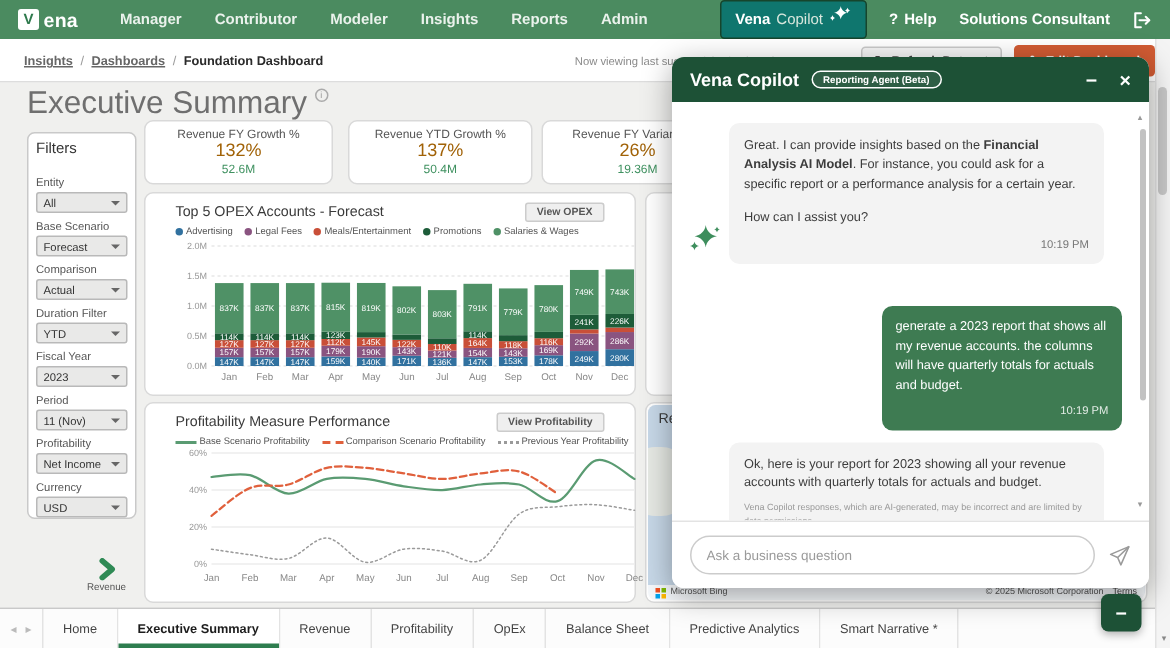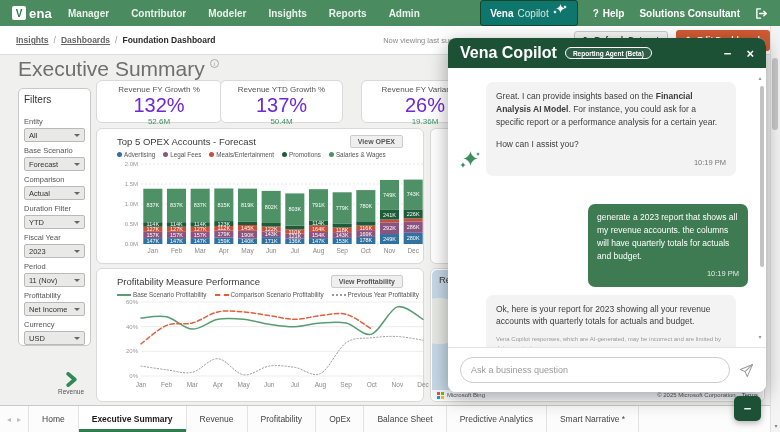--- a/index.html
+++ b/index.html
@@ -3,21 +3,21 @@
 <meta charset="utf-8">
 <style>
   *{margin:0;padding:0;box-sizing:border-box}
   html,body{width:780px;height:432px;overflow:hidden}
   body{position:relative;font-family:"Liberation Sans",sans-serif;background:#f0f0ee;color:#333}
   
   .topnav{position:absolute;left:0;top:0;width:780px;height:26px;background:#4b8b60;display:flex;align-items:center;padding:0 12px;z-index:6}
   .brand{display:flex;align-items:center;gap:3px}
   .brand-mark{width:14px;height:14px;background:#fff;border-radius:2px;display:flex;align-items:center;justify-content:center;color:#2f7a4d;font-weight:bold;font-size:10px}
   .brand-text{color:#fff;font-weight:bold;font-size:13px;letter-spacing:.2px}
-  .navitems{display:flex;gap:22px;margin-left:16px}
+  .navitems{display:flex;gap:22px;margin-left:28px}
   .nav-item{color:#eaf2ec;font-size:10px;font-weight:bold;cursor:pointer}
   .nav-right{margin-left:auto;display:flex;align-items:center;gap:15px;color:#fff;font-size:10px;font-weight:bold}
   .copilot-btn{display:flex;align-items:center;gap:4px;background:#0f766e;border:1px solid #16452c;border-radius:3px;padding:3px 9px;color:#fff;cursor:pointer}
   .cb-brand{font-weight:bold;font-size:10px}
   .cb-label{font-weight:normal;font-size:10px;color:#d8e7dd}
   .help{display:flex;align-items:center;gap:4px;cursor:pointer}
   .icon-btn{cursor:pointer;display:flex;align-items:center}
   
   .crumbbar{position:absolute;left:0;top:26px;width:780px;height:29px;background:#fff;border-bottom:1px solid #ddd;display:flex;align-items:center;padding:0 10px 0 16px;z-index:5}
   .crumbs{display:flex;align-items:center;gap:5px;font-size:8.5px;font-weight:bold;color:#666}
@@ -35,23 +35,23 @@
   .filters{position:absolute;left:18px;top:88px;width:73px;height:258px;background:#fff;border:1px solid #c9c9c9;border-radius:5px;padding:5px;z-index:2}
   .filters-title{font-size:10px;color:#333;margin-bottom:12px}
   .f-label{font-size:7.5px;color:#555;margin:4px 0 2px}
   .f-select{height:14px;background:#e9e9e8;border:1px solid #b9b9b9;border-radius:2px;display:flex;align-items:center;justify-content:space-between;padding:0 4px;font-size:7.5px;color:#333;cursor:pointer}
   .f-chev{width:0;height:0;border-left:3px solid transparent;border-right:3px solid transparent;border-top:3px solid #666}
   .side-shortcut{position:absolute;left:52px;top:372px;width:38px;text-align:center;z-index:2}
   .side-shortcut .lbl{font-size:6.5px;color:#555;margin-top:1px}
   
   .kpi{position:absolute;top:80px;height:43px;background:#fff;border:1px solid #d9d9d9;border-radius:6px;text-align:center;z-index:1}
   .kpi-t{font-size:8px;color:#555;margin-top:4px}
-  .kpi-v{font-size:20px;color:#6d28d9;line-height:1.15}
+  .kpi-v{font-size:12px;color:#a16207;line-height:1.15}
   .kpi-s{font-size:8px;color:#3f9160}
-  .k0{left:96px;width:126px}.k1{left:220px;width:123px}.k2{left:361px;width:128px}
+  .k0{left:96px;width:126px}.k1{left:232px;width:123px}.k2{left:361px;width:128px}
   
   .panel{position:absolute;background:#fff;border:1px solid #d9d9d9;border-radius:6px;padding:6px 20px;z-index:1}
   .opex-panel{left:96px;top:128px;width:328px;height:136px}
   .gro-panel{left:430px;top:128px;width:335px;height:136px}
   .profit-panel{left:96px;top:268px;width:328px;height:134px}
   .map-panel{left:430px;top:268px;width:335px;height:134px;padding:0;overflow:hidden}
   .panel-head{display:flex;align-items:center;justify-content:space-between}
   .panel-title{font-size:9.5px;color:#3a3a3a}
   .panel-btn{background:#efefef;border:1px solid #ccc;border-radius:2px;font-size:7px;font-weight:bold;color:#555;padding:2px 7px;cursor:pointer}
   .legend{display:flex;align-items:center;gap:8px;margin-top:3px;flex-wrap:nowrap}
@@ -63,21 +63,21 @@
   .land{position:absolute;background:#e6e9e4;border-radius:45%}
   .map-attrib{position:absolute;left:1px;right:1px;bottom:1px;height:10px;background:rgba(255,255,255,.82);display:flex;align-items:center;justify-content:space-between;padding:0 5px;font-size:6px;color:#555;z-index:2}
   .bing{display:flex;align-items:center;gap:3px}
   .bing-logo{display:grid;grid-template-columns:3px 3px;grid-template-rows:3px 3px;gap:1px}
   .bing-logo i{display:block}
   .attrib-right{display:flex;gap:6px}
   .terms{color:#444;cursor:pointer}
   
   .copilot{position:absolute;left:448px;top:38px;width:318px;height:354px;background:#fff;border-radius:8px;box-shadow:0 5px 20px rgba(0,0,0,.35);z-index:20;overflow:hidden}
   .cp-header{height:30px;background:#1d5136;display:flex;align-items:center;gap:8px;padding:0 12px}
-  .cp-title{color:#fff;font-size:16px;font-weight:bold}
+  .cp-title{color:#fff;font-size:12px;font-weight:bold}
   .cp-badge{border:1px solid #fff;background:rgba(255,255,255,.08);border-radius:9px;color:#fff;font-size:6.5px;font-weight:bold;padding:1.5px 7px}
   .cp-hicons{margin-left:auto;display:flex;gap:15px;color:#fff}
   .cp-min{font-size:13px;font-weight:bold;cursor:pointer}
   .cp-close{font-size:13px;font-weight:bold;cursor:pointer}
   .cp-body{position:absolute;left:0;right:6px;top:30px;bottom:45px;padding:6px 10px 0 10px;overflow:hidden}
   .msg-row{position:relative;padding-left:28px;margin-top:8px}
   .bubble-a{background:#f3f3f3;border-radius:7px;padding:8px 10px;width:250px;color:#3c3c3c;font-size:8.5px;line-height:1.5}
   .bubble-a p + p{margin-top:10px}
   .msg-time{text-align:right;color:#777;font-size:7.5px;margin-top:6px}
   .avatar{position:absolute;left:2px;bottom:0}

